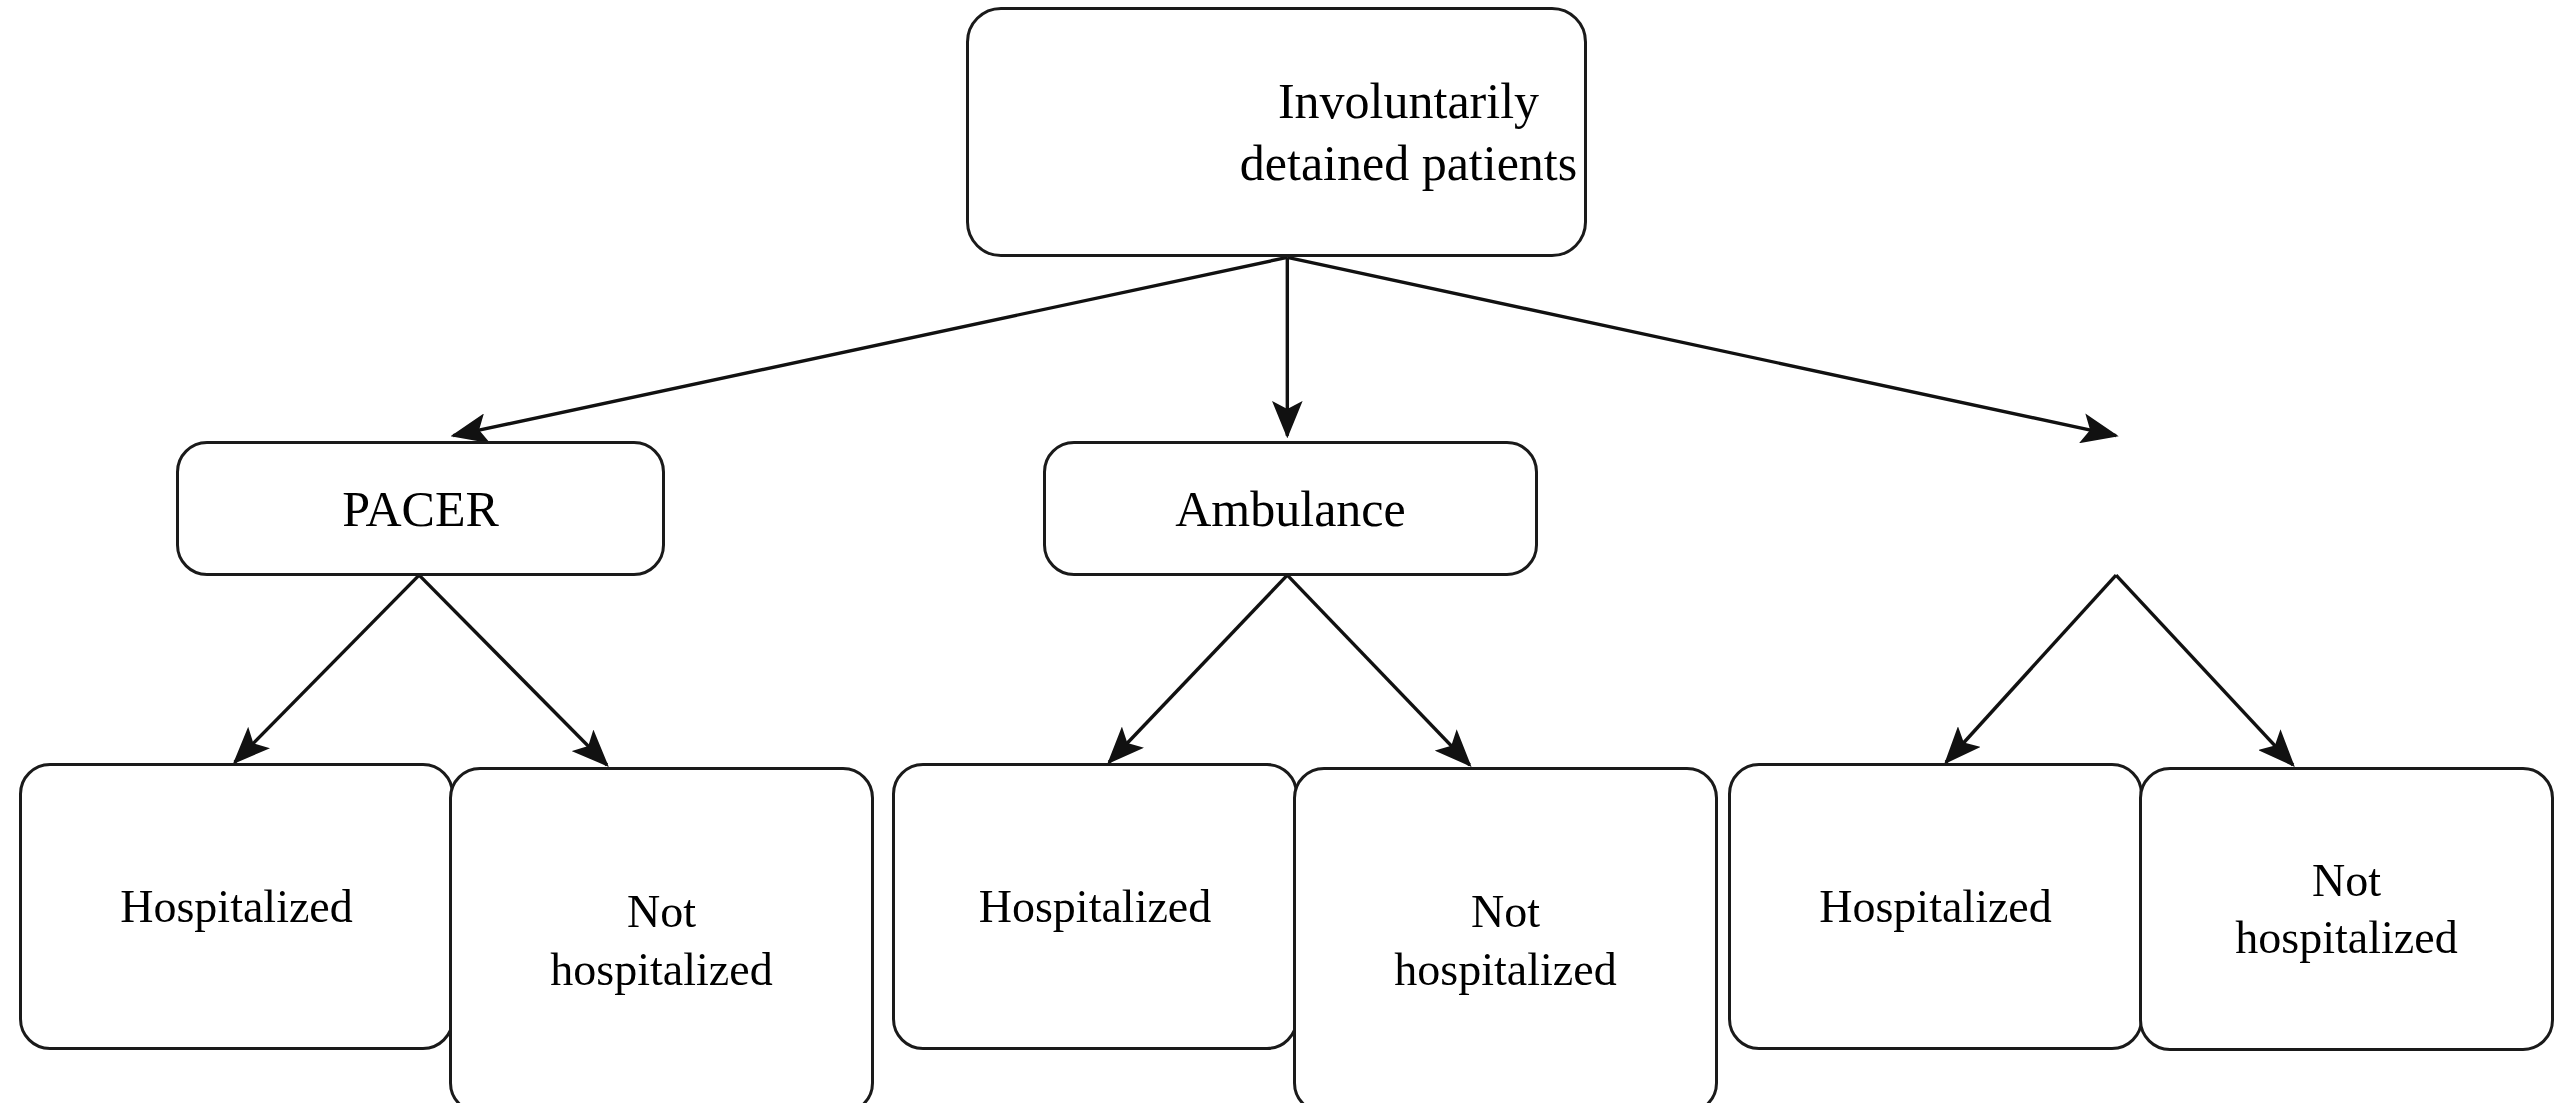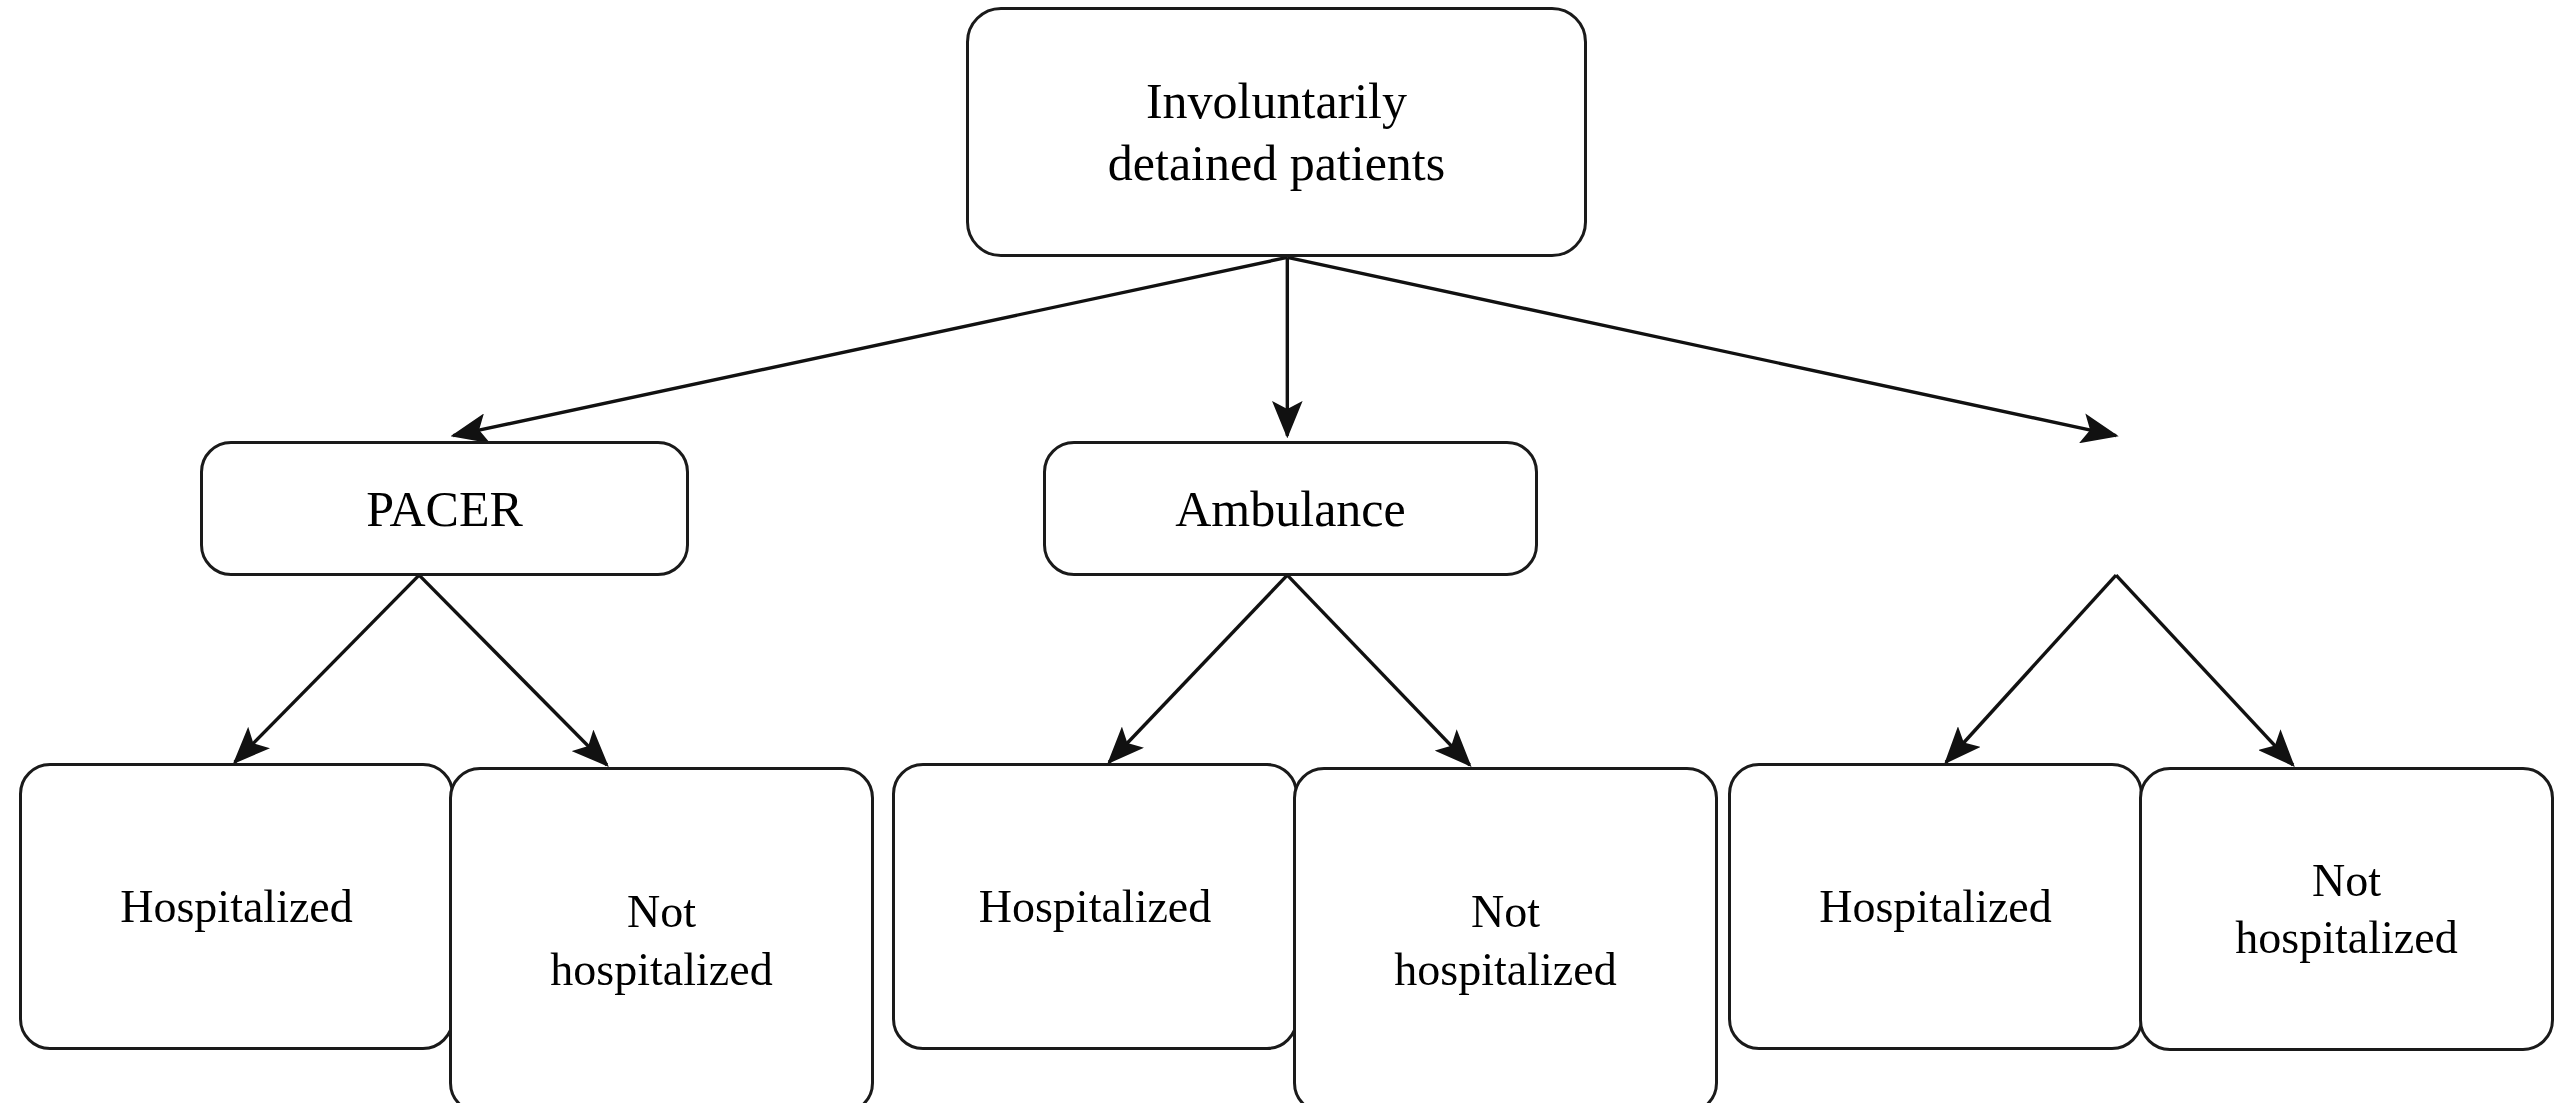--- a/index.html
+++ b/index.html
@@ -67,26 +67,26 @@
     <line x1="616" y1="845" x2="345" y2="1120" stroke="#111111" stroke-width="5" marker-end="url(#arrowhead)"></line>
     <line x1="616" y1="845" x2="892" y2="1124" stroke="#111111" stroke-width="5" marker-end="url(#arrowhead)"></line>
 
     <line x1="1892" y1="845" x2="1630" y2="1120" stroke="#111111" stroke-width="5" marker-end="url(#arrowhead)"></line>
     <line x1="1892" y1="845" x2="2160" y2="1124" stroke="#111111" stroke-width="5" marker-end="url(#arrowhead)"></line>
 
     <line x1="3110" y1="845" x2="2860" y2="1120" stroke="#111111" stroke-width="5" marker-end="url(#arrowhead)"></line>
     <line x1="3110" y1="845" x2="3370" y2="1124" stroke="#111111" stroke-width="5" marker-end="url(#arrowhead)"></line>
   </svg>
 
-  <div class="node root-node" style="left:966px; top:6.8px; width:621px; height:250px; border-radius:35px;">
+  <div class="node root-node" style="left:966px; top:6.8px; width:621px; height:250px; border-radius:35px;justify-content:flex-end;">
     <span class="label">Involuntarily
 detained patients</span>
   </div>
 
-  <div class="node mid-node" style="left:176px; top:441px; width:489px; height:135px;margin-left:24px;">
+  <div class="node mid-node" style="left:176px; top:441px; width:489px; height:135px;">
     <span class="label">PACER</span>
   </div>
 
   <div class="node mid-node" style="left:1043px; top:441px; width:495px; height:135px;">
     <span class="label">Ambulance</span>
   </div>
 
 
   <div class="node leaf-node" style="left:19px; top:763px; width:435px; height:287px;">
     <span class="label">Hospitalized</span>

